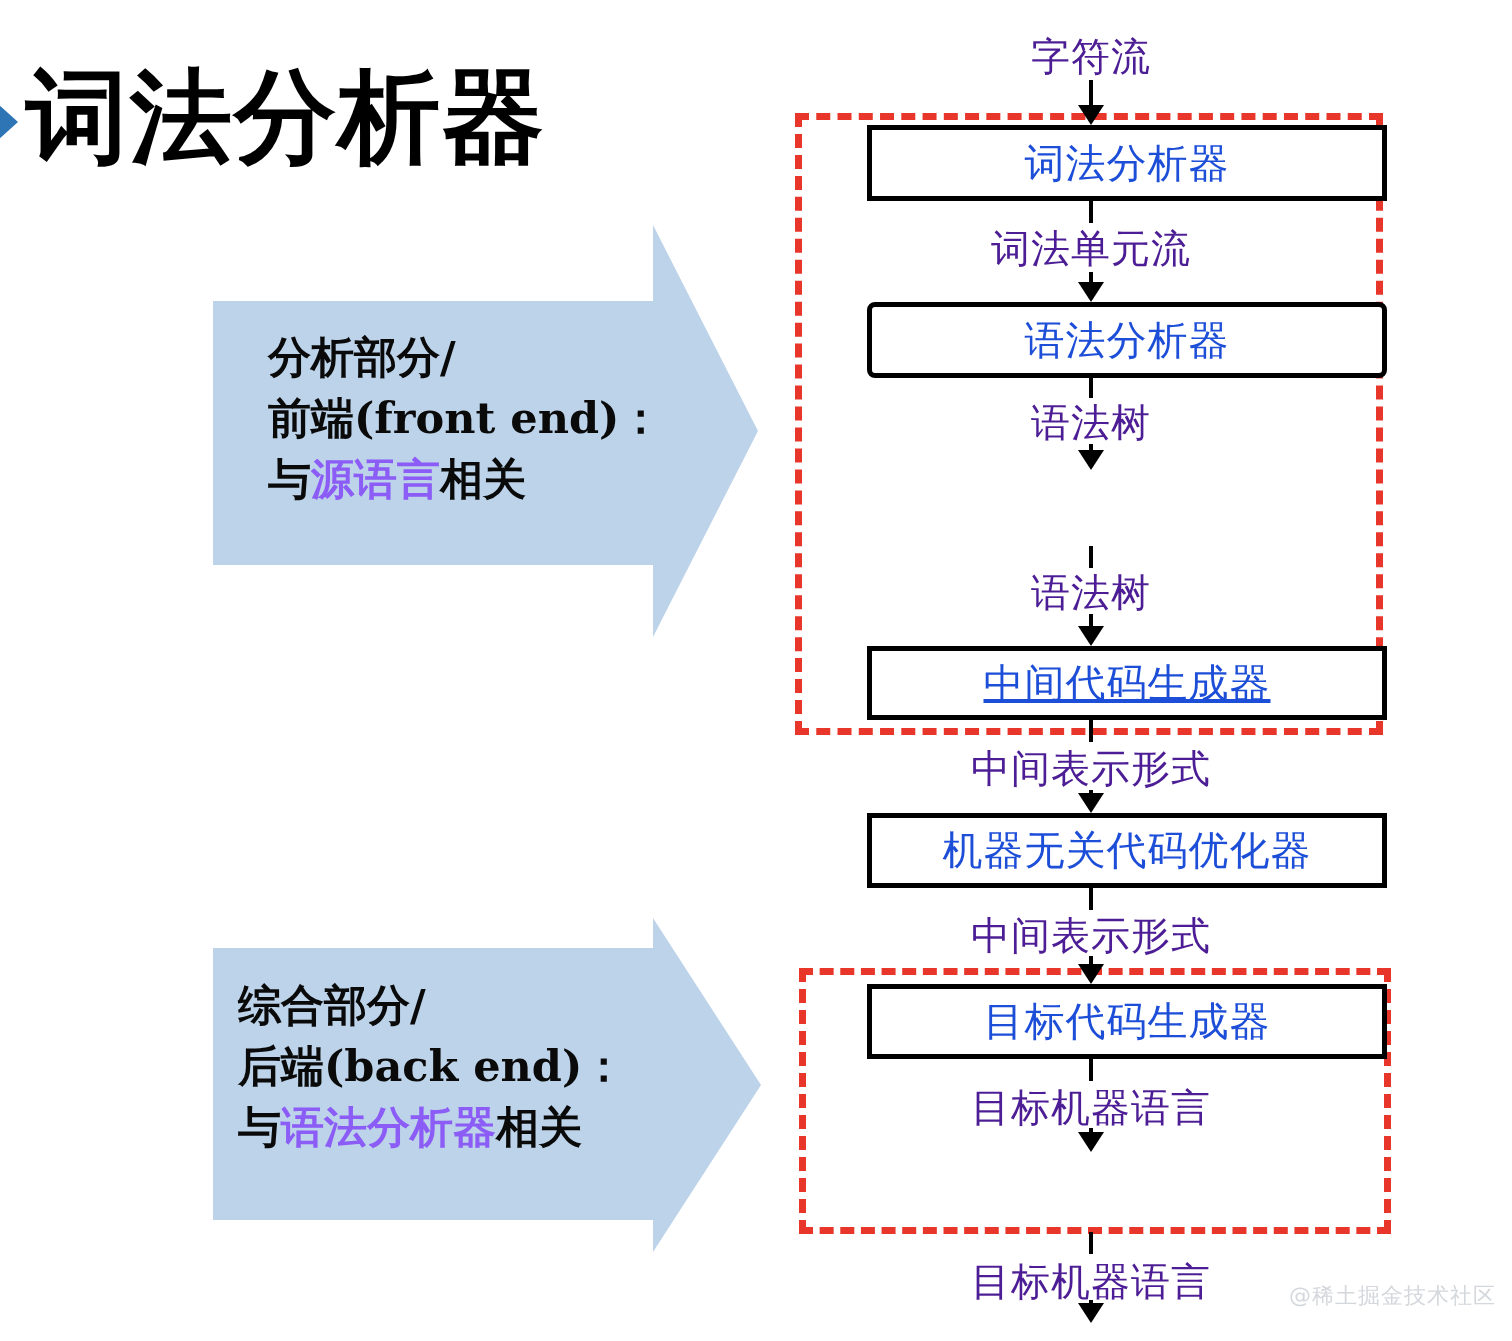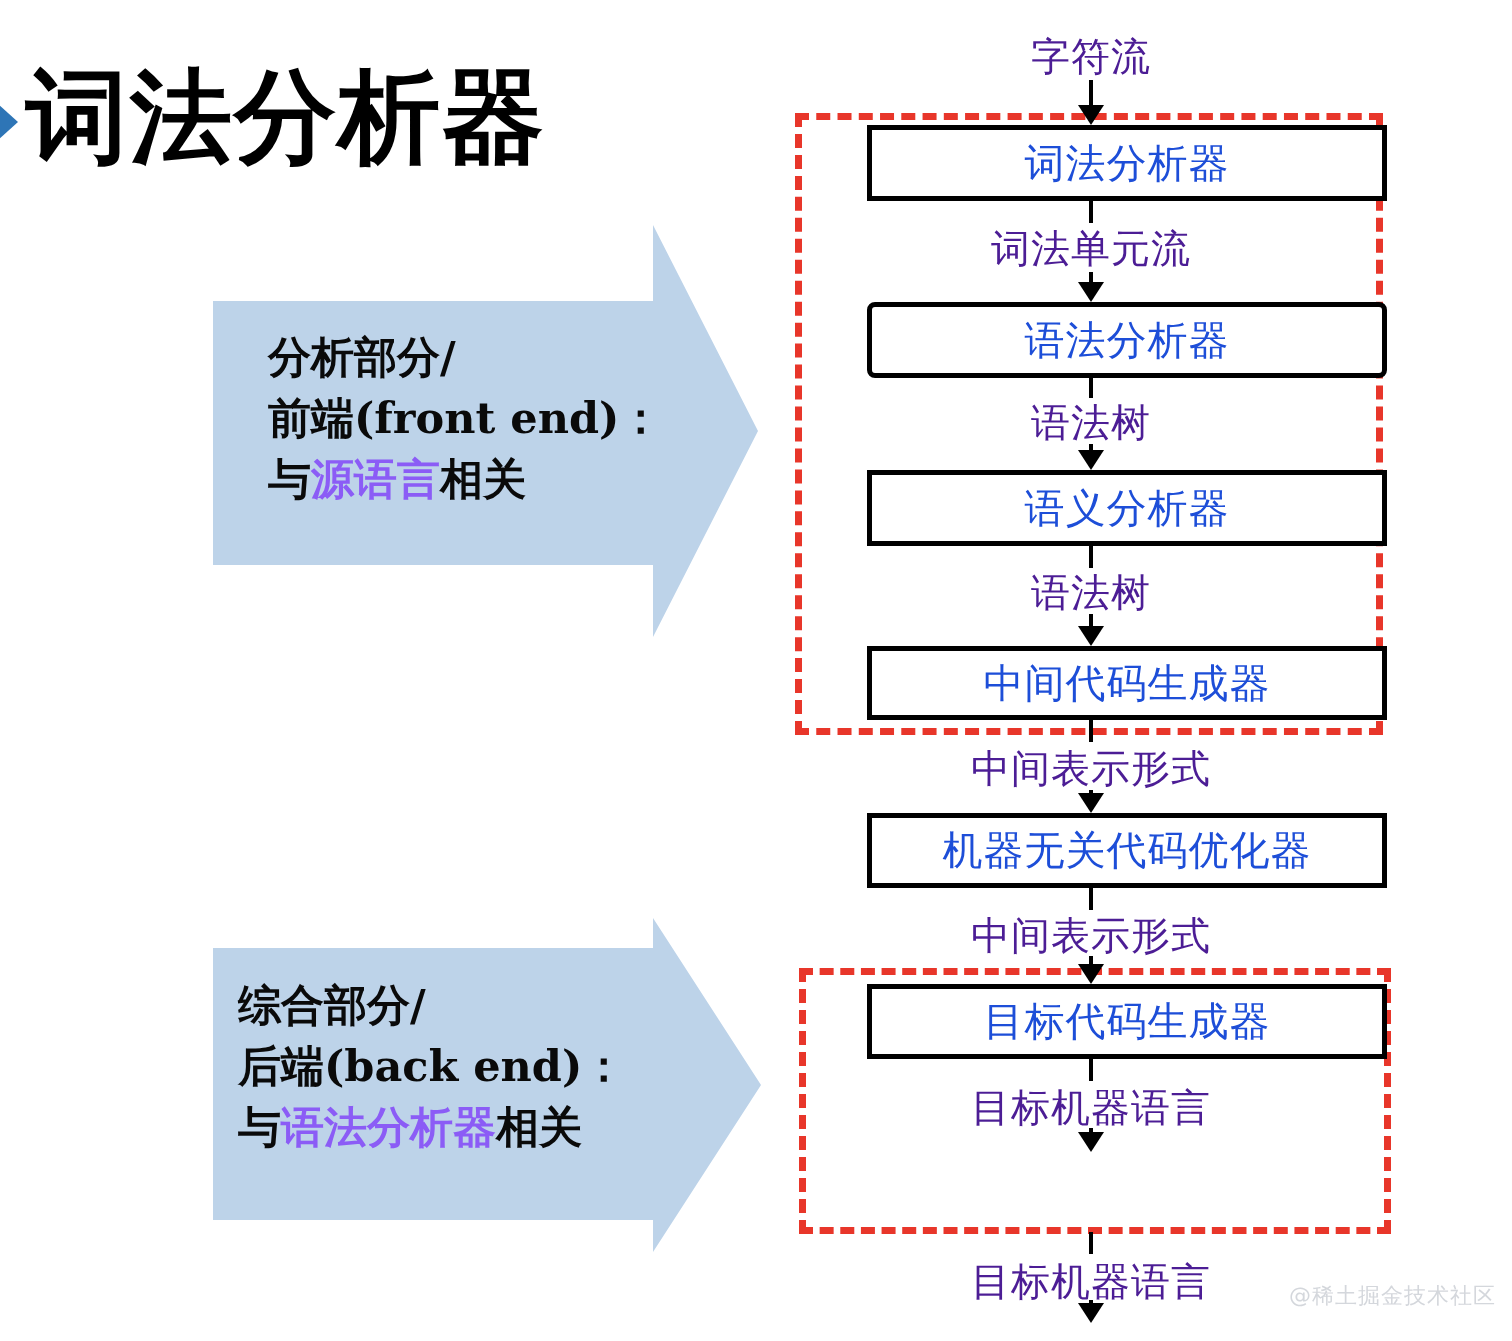--- a/index.html
+++ b/index.html
@@ -90,21 +90,21 @@
     width:0;height:0;
     border-left:13px solid transparent;
     border-right:13px solid transparent;
     border-top:20px solid #000000;
   }
 
   
   #box-lexer        {top:125px;height:76px;}
   #box-parser       {top:302px;height:76px;border-radius:8px;}
   #box-semantic     {top:470px;height:76px;}
-  #box-irgen        {top:646px;height:74px;}
+  #box-irgen        {top:646px;height:74px;text-decoration:underline;}
   #box-mi-opt       {top:813px;height:75px;}
   #box-codegen      {top:984px;height:75px;font-family:Liberation Serif, serif;}
   #box-md-opt       {top:1157px;height:75px;}
 
   #lbl-charstream   {top:30px;}
   #lbl-tokenstream  {top:222px;}
   #lbl-syntaxtree-1 {top:396px;}
   #lbl-syntaxtree-2 {top:566px;}
   #lbl-ir-1         {top:742px;}
   #lbl-ir-2         {top:909px;}
@@ -202,21 +202,20 @@
     <div class="connector" id="conn-2"></div>
     <div class="arrowhead" id="head-2"></div>
 
     <div class="flow-box" id="box-parser">语法分析器</div>
 
     <div class="connector" id="conn-3"></div>
     <div class="flow-label" id="lbl-syntaxtree-1">语法树</div>
     <div class="connector" id="conn-4"></div>
     <div class="arrowhead" id="head-4"></div>
 
-    <div class="flow-box" id="box-semantic">语义分析器</div>
 
     <div class="connector" id="conn-5"></div>
     <div class="flow-label" id="lbl-syntaxtree-2">语法树</div>
     <div class="connector" id="conn-6"></div>
     <div class="arrowhead" id="head-6"></div>
 
     <div class="flow-box" id="box-irgen">中间代码生成器</div>
 
     <div class="connector" id="conn-7"></div>
     <div class="flow-label" id="lbl-ir-1">中间表示形式</div>

